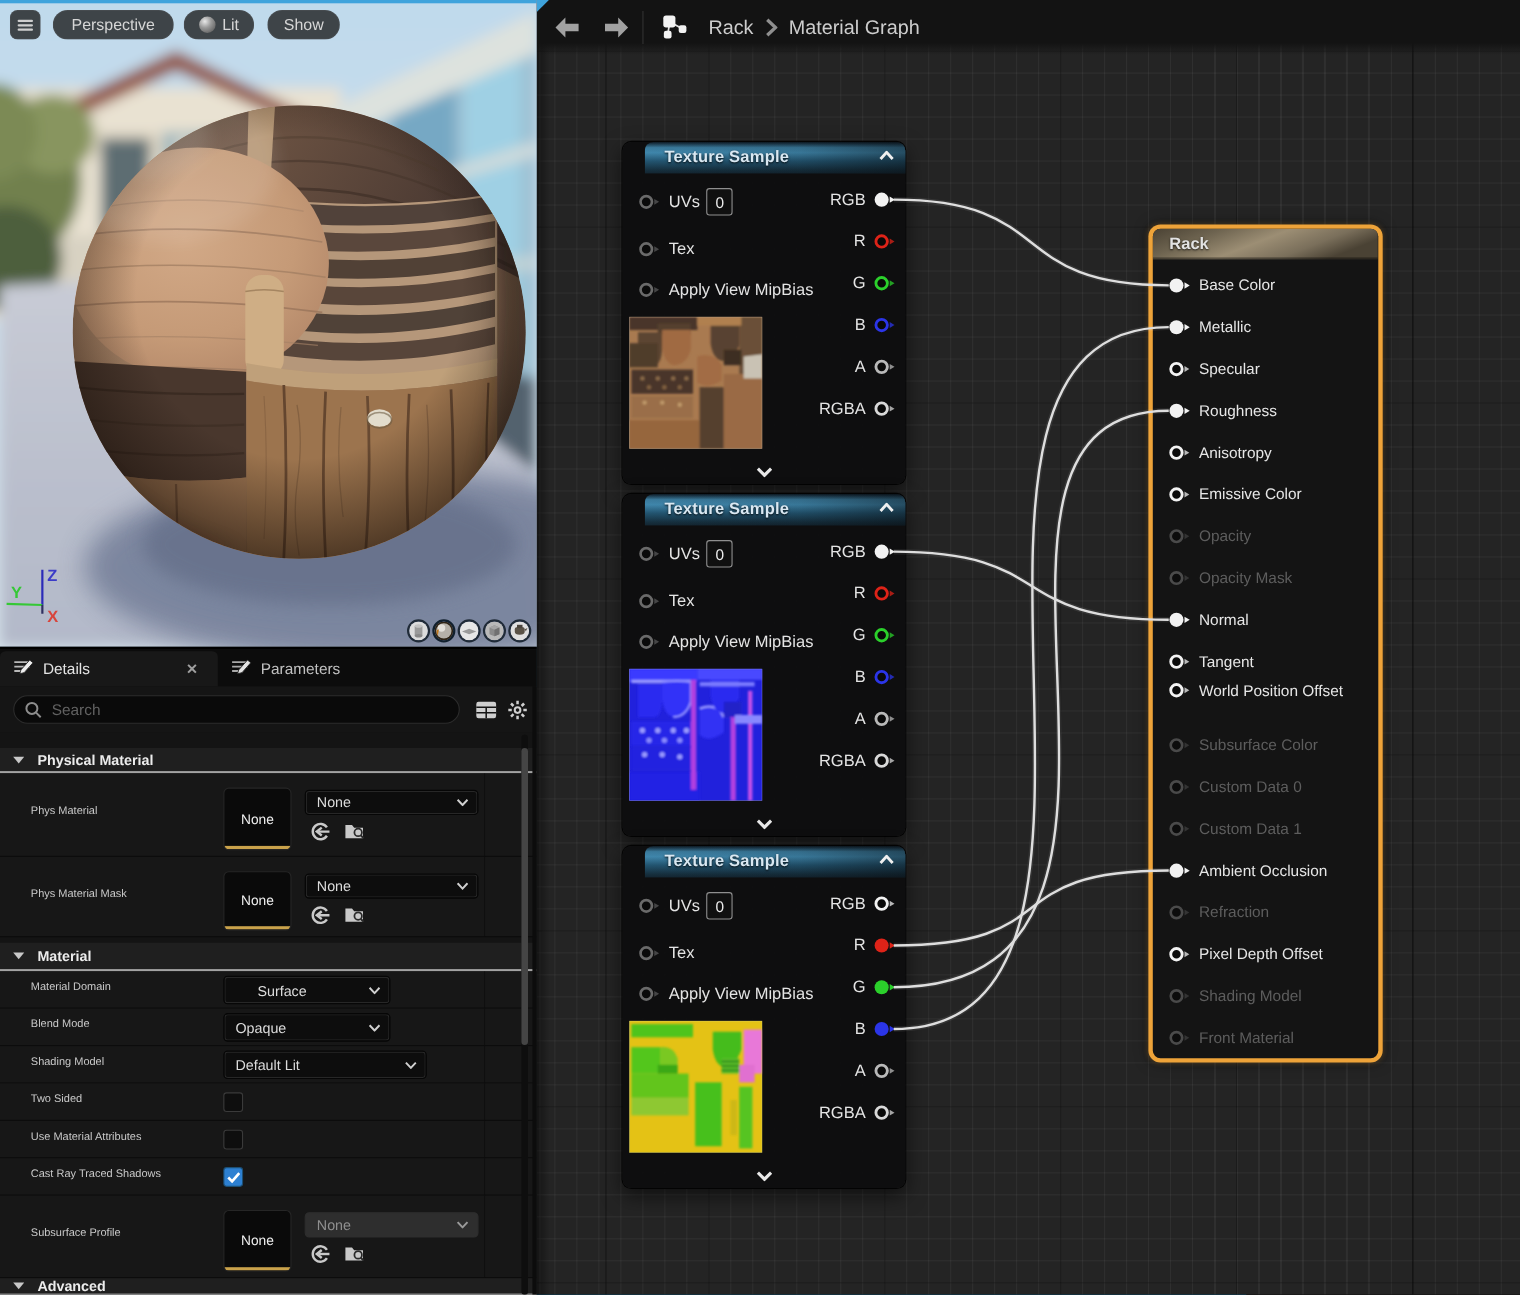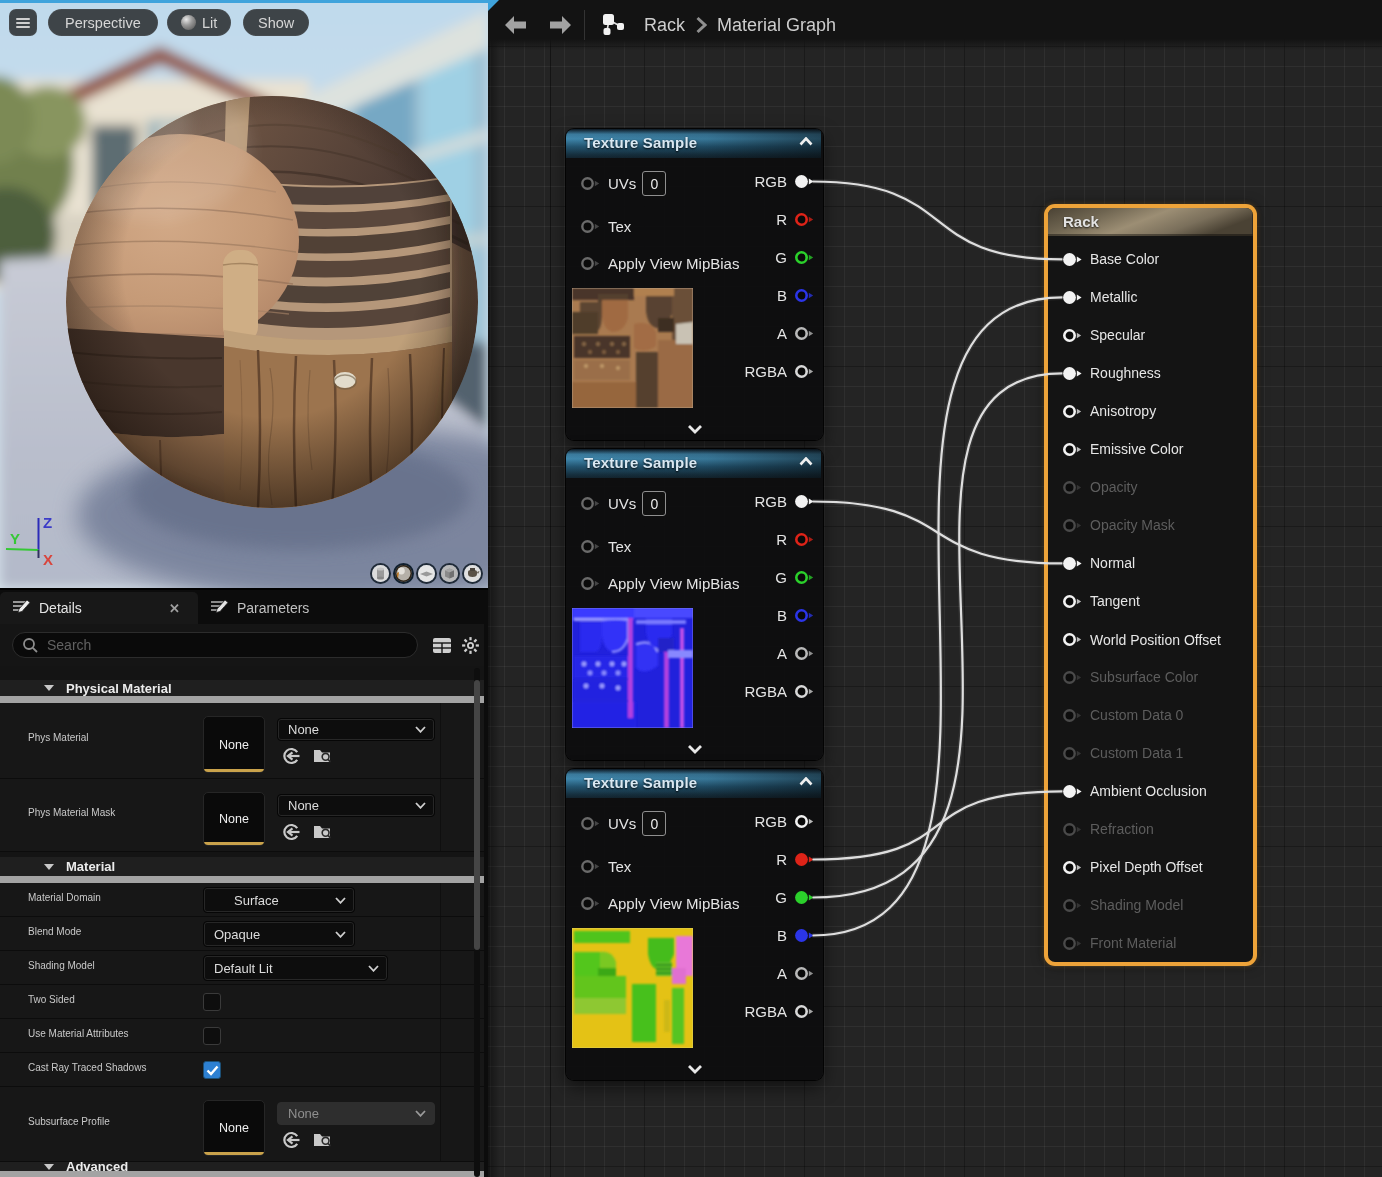--- a/index.html
+++ b/index.html
@@ -33,21 +33,21 @@
   .tab-label { font-size:14px; color:#e4e4e4; }
   .tab.inactive .tab-label { color:#c0c0c0; }
   .tab-close { color:#9f9f9f; font-size:13px; font-weight:bold; }
   #searchrow { position:relative; height:42px; background:#151515; }
   #searchbox { position:absolute; left:12px; top:8px; width:406px; height:26px; border-radius:13px;
     background:#0a0a0a; border:1px solid #2c2c2c; display:flex; align-items:center; }
   #searchbox input { background:transparent; border:none; outline:none; color:#c8c8c8;
     font-size:14px; width:330px; font-family:"Liberation Sans", sans-serif; }
   #searchbox input::placeholder { color:#616161; }
   .det-rows { position:relative; background:#141414; height:513px; overflow:hidden; }
-  .sec-header { position:relative; background:#1f1f1f; border-bottom:7px solid #a3a3a3; display:flex; align-items:center;padding-left:32px; }
+  .sec-header { position:relative; background:#1f1f1f; border-bottom:2px solid #a3a3a3; display:flex; align-items:center; }
   .sec-tri { width:0; height:0; border-left:5px solid transparent; border-right:5px solid transparent;
     border-top:6px solid #c8c8c8; margin-left:12px; margin-right:12px; }
   .sec-title { font-size:13px; font-weight:bold; color:#ececec; }
   .det-row { position:relative; background:#171717; border-bottom:1px solid #0c0c0c; }
   .det-row::after { content:''; position:absolute; left:440px; top:0; bottom:0; width:1px; background:rgba(0,0,0,0.35); }
   .det-label { position:absolute; left:28px; font-size:10px; color:#c9c9c9; }
   .combo { position:absolute; background:#0d0d0d; border:1px solid #060606;
     box-shadow:inset 0 0 0 1px #272727; border-radius:4px; display:flex; align-items:center; }
   .combo .cval { font-size:13px; color:#dcdcdc; margin-left:10px; flex:1; }
   .combo svg { margin-right:8px; }
@@ -78,21 +78,21 @@
     display:flex; align-items:center; z-index:20; }
   #gtoolbar .sep { width:1px; height:30px; background:#333; margin:0 10px; }
   .crumb { font-size:18px; color:#cdcdcd; }
   .crumb-sep { margin:0 10px; }
   #corner-tri { position:absolute; left:0; top:0; width:0; height:0; z-index:21;
     border-top:11px solid #3fa3dc; border-right:11px solid transparent; }
   #wires { position:absolute; left:0; top:0; z-index:6; pointer-events:none; }
   .gnode { position:absolute; z-index:5; }
   .ts-node { width:257px; background:rgba(14,14,15,0.96); border-radius:8px;
     box-shadow:0 0 0 1px rgba(0,0,0,0.85), 0 7px 18px rgba(0,0,0,0.55); }
-  .ts-header { position:relative; height:29px; border-radius:8px 8px 0 0; overflow:hidden; }
+  .ts-header { position:relative; height:29px; border-radius:8px 8px 0 0; overflow:hidden;margin-left:20px; }
   .ts-header .hgrad { position:absolute; inset:0; }
   .ts-title { position:absolute; left:18px; top:5px; font-size:15px; font-weight:bold;
     color:#d9e8f2; text-shadow:0 1px 2px rgba(0,0,0,0.9); letter-spacing:0.2px; }
   .hdr-collapse { position:absolute; right:10px; top:8px; }
   .pin-row { position:absolute; display:flex; align-items:center; height:16px; }
   .pin-row .plabel { font-size:15px; color:#e4e4e4; }
   .pin-row.out { flex-direction:row-reverse; }
   .pin-row.out .plabel { margin-right:7px; }
   .pin-row.in .plabel { margin-left:7px; }
   .uv-box { width:24px; height:25px; margin-left:6px; border:1px solid #8f8f8f; border-radius:3px;
@@ -978,21 +978,21 @@
               </svg>
       <span class="plabel" style="color:#e6e6e6">Normal</span>
     </div>
             <div class="rpin-row" style="top:385.9px">
       <svg width="21" height="15" viewBox="0 0 21 15">
                 <circle cx="7.5" cy="7.5" r="5.2" fill="rgba(8,8,8,0.85)" stroke="#F2F2F2" stroke-width="2.6"></circle>
                 <path d="M 14.8 4.8 L 19.2 7.5 L 14.8 10.2 Z" fill="#F2F2F2" opacity="0.75"></path>
               </svg>
       <span class="plabel" style="color:#e6e6e6">Tangent</span>
     </div>
-            <div class="rpin-row" style="top:424px">
+            <div class="rpin-row" style="top:412px">
       <svg width="21" height="15" viewBox="0 0 21 15">
                 <circle cx="7.5" cy="7.5" r="5.2" fill="rgba(8,8,8,0.85)" stroke="#F2F2F2" stroke-width="2.6"></circle>
                 <path d="M 14.8 4.8 L 19.2 7.5 L 14.8 10.2 Z" fill="#F2F2F2" opacity="0.75"></path>
               </svg>
       <span class="plabel" style="color:#e6e6e6">World Position Offset</span>
     </div>
             <div class="rpin-row" style="top:461.9px">
       <svg width="21" height="15" viewBox="0 0 21 15">
                 <circle cx="7.5" cy="7.5" r="5.2" fill="rgba(8,8,8,0.7)" stroke="#4A4A4A" stroke-width="2.4"></circle>
                 <path d="M 14.8 4.8 L 19.2 7.5 L 14.8 10.2 Z" fill="#4A4A4A" opacity="0.6"></path>

